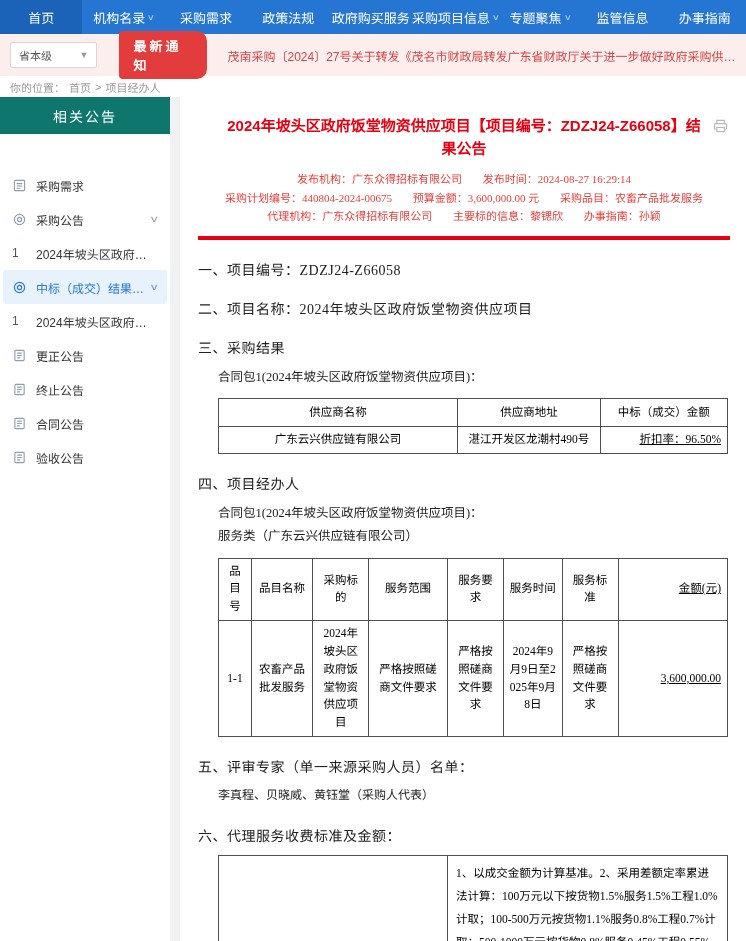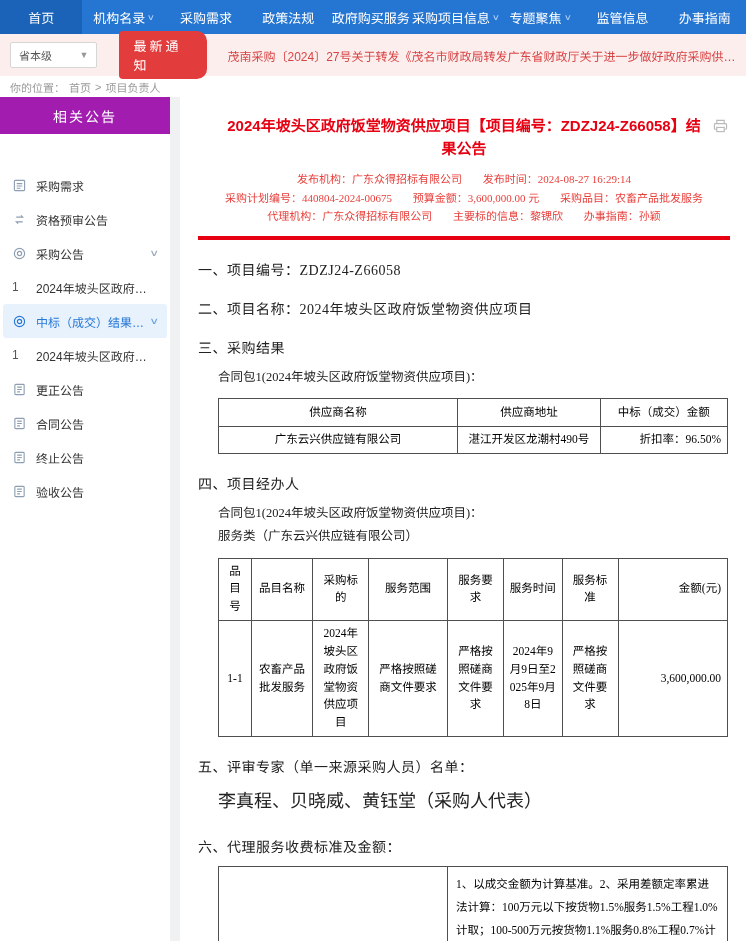--- a/index.html
+++ b/index.html
@@ -11,39 +11,39 @@
   .nav-item { flex:1; display:flex; align-items:center; justify-content:center;
     color:#fff; font-size:13px; cursor:pointer; white-space:nowrap; }
   .nav-item.active { background:#1b63b9; }
   .nav-caret { font-size:8px; color:#a9cbf2; margin-left:3px; transform:scaleX(1.4); }
 
   
   .notice-bar { height:42px; background:#fdeeee; display:flex; align-items:center; padding:0 10px; }
   .region-select { width:92px; height:26px; background:#fff; border:1px solid #d6d6d6;
     border-radius:2px; display:flex; align-items:center; padding:0 8px; font-size:11px; color:#555; }
   .region-caret { margin-left:auto; color:#999; font-size:9px; }
-  .notice-badge { margin-left:22px; background:#e23c3c; color:#fff; font-weight:normal;
+  .notice-badge { margin-left:22px; background:#e23c3c; color:#fff; font-weight:bold;
     font-size:13px; letter-spacing:3px; padding:5px 14px; border-radius:4px 10px 10px 4px; }
   .notice-text { margin-left:20px; color:#d84444; font-size:12px; white-space:nowrap;
     overflow:hidden; text-overflow:ellipsis; }
 
   
   .breadcrumb { height:21px; display:flex; align-items:center; padding:0 10px;
     font-size:11px; color:#999; background:#fff; }
   .breadcrumb span { margin-right:4px; }
   .crumb-link { cursor:pointer; }
 
   
   .layout { display:flex; height:844px; background:#eff1f3; }
   .sidebar { width:170px; background:#fff; flex:none; }
   .gap { width:10px; flex:none; }
   .main { flex:1; background:#fff; padding:14px 16px 20px 18px; position:relative; overflow:hidden; }
 
   
-  .side-title { height:37px; background:#a21caf; color:#fff; font-size:14px;
+  .side-title { height:37px; background:#0f766e; color:#fff; font-size:14px;
     letter-spacing:2px; display:flex; align-items:center; justify-content:center; }
   .side-list { padding:10px 0 0 0;margin-top:24px; }
   .side-item { display:flex; align-items:center; height:34px; padding:0 12px;
     font-size:12px; color:#333; cursor:pointer; }
   .side-item .ico { width:15px; height:15px; margin-right:9px; flex:none;
     color:#8d9db2; display:flex; align-items:center; justify-content:center; }
   .side-item .lbl { white-space:nowrap; overflow:hidden; text-overflow:ellipsis; }
   .side-item .caret { margin-left:auto; color:#9aa7b5; font-size:9px; transform:scaleX(1.5); }
   .side-item.active { background:#e8f2fd; color:#2878d7; border-radius:3px; margin:0 3px; padding:12px 9px; }
   .side-item.active .ico { color:#2878d7; }
@@ -57,29 +57,29 @@
     line-height:1.5; padding:4px 26px 0 26px; }
   .print-icon { position:absolute; right:18px; top:22px; color:#b9b9b9; cursor:pointer; }
   .meta { margin-top:10px; text-align:center; color:#e8403c; font-size:11px; line-height:1.7;
     font-family:"Liberation Serif","DejaVu Serif",serif; }
   .meta span { margin:0 9px; white-space:nowrap; }
   .red-rule { border:none; height:4px; background:#e60012; margin:10px 0 6px 0; }
 
   .doc { font-family:"Liberation Serif","DejaVu Serif",serif; color:#222; }
   .sec-h { font-size:14px; margin-top:19px; letter-spacing:0.5px; }
   .sec-note { font-size:12.5px; margin:10px 0 0 20px; line-height:1.7; }
-  .sec-text { font-size:18px; margin:10px 0 0 20px; line-height:1.7; }
+  .sec-text { font-size:12px; margin:10px 0 0 20px; line-height:1.7;font-family:Liberation Mono, monospace; }
 
   table { border-collapse:collapse; width:calc(100% - 22px); margin:10px 0 2px 20px;
     font-size:11.5px; color:#000; table-layout:fixed; }
   th,td { border:1px solid #4f4f4f; padding:4px 5px; text-align:center;
     font-weight:normal; line-height:1.55; word-break:break-all; }
   .t1 th { height:28px; }
   .t1 td { height:24px;margin-top:32px; }
-  .cell-right { text-align:right; padding-right:6px; }
+  .cell-right { text-align:right; padding-right:6px;text-decoration:underline; }
   .t2 th { height:34px; }
   .t2 td { height:72px; }
   .fee-text { text-align:left; font-size:11.5px; line-height:2.0; padding:6px 8px; }
   .fee-label { font-size:12px; }
   .t3 td { height:24px; }
 </style>
 </head>
 <body>
 
 <div class="navbar">
@@ -121,48 +121,40 @@
     <span class="region-caret">▼</span>
   </div>
   <div class="notice-badge">最新通知</div>
   <div class="notice-text">茂南采购〔2024〕27号关于转发《茂名市财政局转发广东省财政厅关于进一步做好政府采购供应商信...</div>
 </div>
 
 <div class="breadcrumb">
   <span>你的位置：</span>
   <span class="crumb-link">首页</span>
   <span>&gt;</span>
-  <span>项目负责人</span>
+  <span>项目经办人</span>
 </div>
 
 <div class="layout">
 
   <div class="sidebar">
     <div class="side-title">相关公告</div>
     <div class="side-list">
       <div class="side-item">
         <span class="ico">
           <svg width="13" height="13" viewBox="0 0 14 14" fill="none" stroke="currentColor" stroke-width="1.2">
               <rect x="1.5" y="1.5" width="11" height="11" rx="1"></rect>
               <path d="M4 5h6M4 7.5h6M4 10h4"></path>
             </svg>
         </span>
         <span class="lbl">采购需求</span>
       </div>
       <div class="side-item">
         <span class="ico">
           <svg width="13" height="13" viewBox="0 0 14 14" fill="none" stroke="currentColor" stroke-width="1.2">
-              <path d="M3.5 4.5h7l-2-2M10.5 9.5h-7l2 2"></path>
-            </svg>
-        </span>
-        <span class="lbl">资格预审公告</span>
-      </div>
-      <div class="side-item">
-        <span class="ico">
-          <svg width="13" height="13" viewBox="0 0 14 14" fill="none" stroke="currentColor" stroke-width="1.2">
               <circle cx="7" cy="7" r="5.5"></circle>
               <circle cx="7" cy="7" r="2.3"></circle>
             </svg>
         </span>
         <span class="lbl">采购公告</span>
         <span class="caret">∨</span>
       </div>
       <div class="side-sub">
         <span class="num">1</span>
         <span class="lbl">2024年坡头区政府饭堂物资供...</span>
@@ -190,30 +182,30 @@
         </span>
         <span class="lbl">更正公告</span>
       </div>
       <div class="side-item">
         <span class="ico">
           <svg width="13" height="13" viewBox="0 0 14 14" fill="none" stroke="currentColor" stroke-width="1.2">
               <rect x="2" y="1.5" width="10" height="11" rx="1"></rect>
               <path d="M4.5 4.5h5M4.5 7h5M4.5 9.5h3"></path>
             </svg>
         </span>
-        <span class="lbl">合同公告</span>
+        <span class="lbl">终止公告</span>
       </div>
       <div class="side-item">
         <span class="ico">
           <svg width="13" height="13" viewBox="0 0 14 14" fill="none" stroke="currentColor" stroke-width="1.2">
               <rect x="2" y="1.5" width="10" height="11" rx="1"></rect>
               <path d="M4.5 4.5h5M4.5 7h5M4.5 9.5h3"></path>
             </svg>
         </span>
-        <span class="lbl">终止公告</span>
+        <span class="lbl">合同公告</span>
       </div>
       <div class="side-item">
         <span class="ico">
           <svg width="13" height="13" viewBox="0 0 14 14" fill="none" stroke="currentColor" stroke-width="1.2">
               <rect x="2" y="1.5" width="10" height="11" rx="1"></rect>
               <path d="M4.5 4.5h5M4.5 7h5M4.5 9.5h3"></path>
             </svg>
         </span>
         <span class="lbl">验收公告</span>
       </div>

